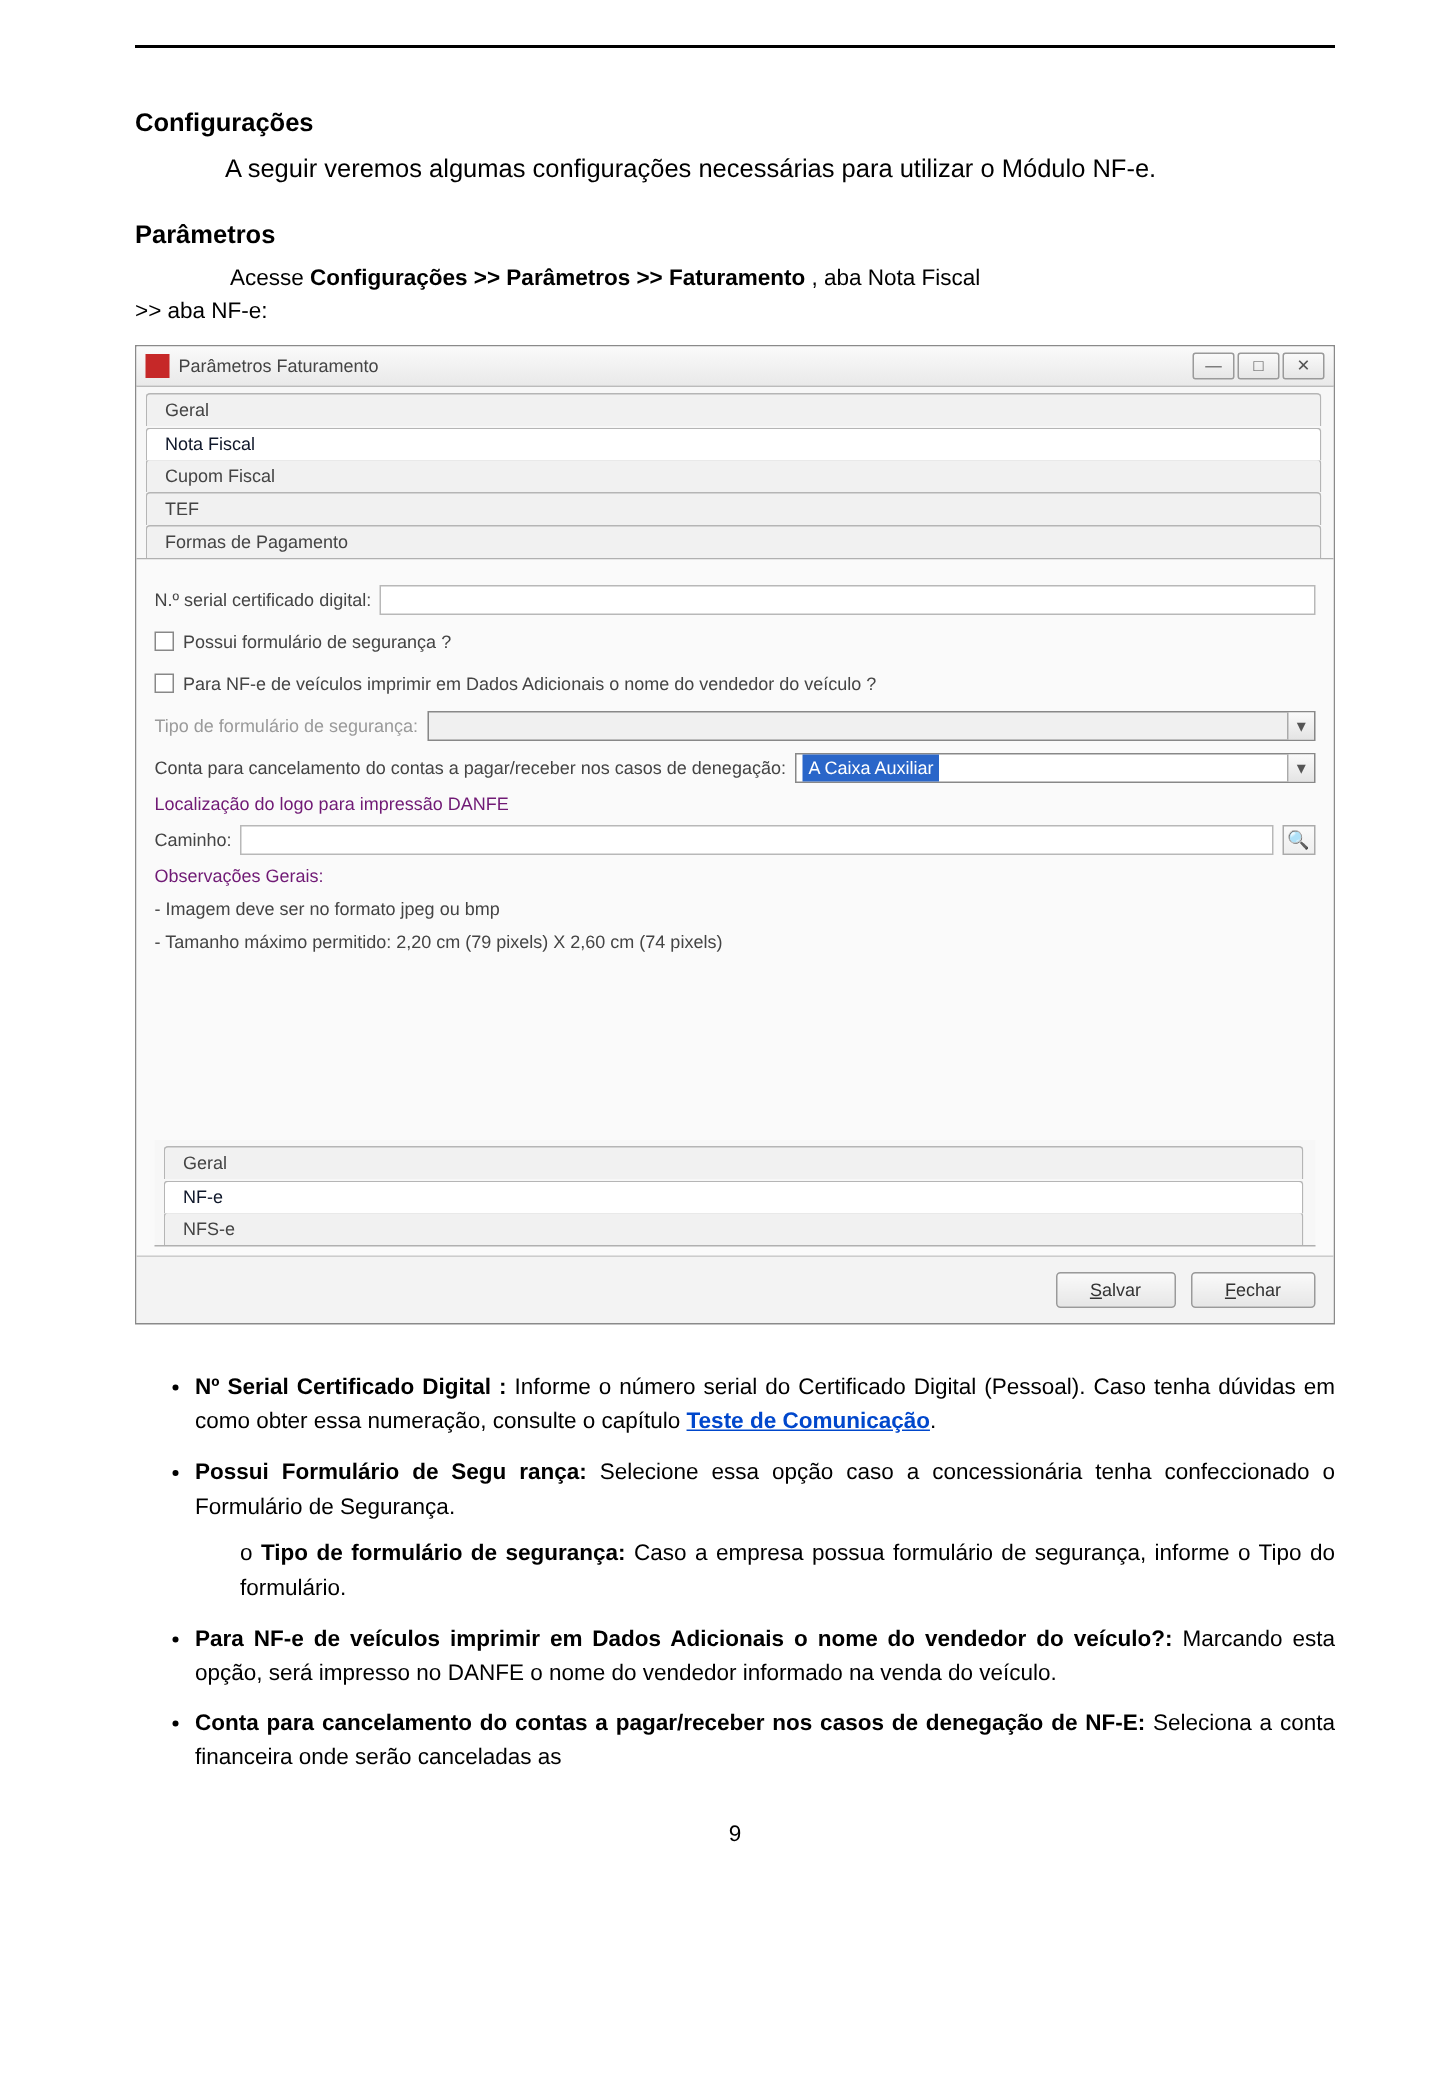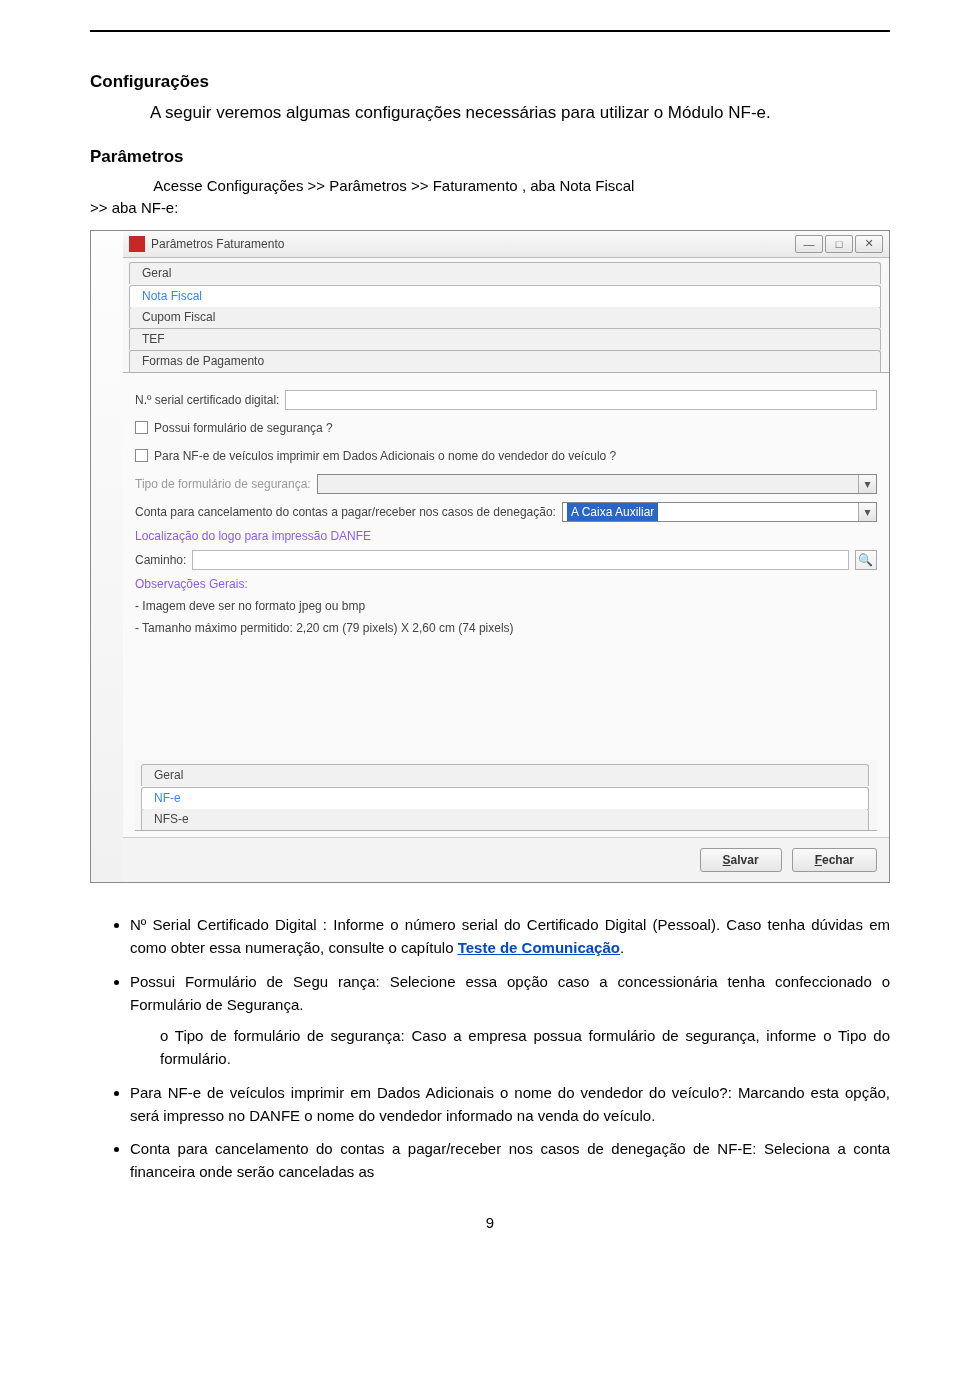--- a/index.html
+++ b/index.html
@@ -62,31 +62,30 @@
   }
   .body-text {
     font-size: 17px;
     line-height: 1.5;
     margin: 4px 0 21px 60px;
   }
   .path-line {
     font-size: 15px;
     line-height: 1.5;
   }
-  .bold { font-weight: normal; margin-top: 35px; }
+  .bold { font-weight: bold; margin-top: 35px; }
   .link { color: #0047cc; text-decoration: underline; font-weight: bold; }
 
   
   .window {
     width: 100%;
     border: 1px solid #8a8a8a;
     background: linear-gradient(#fdfdfd,#f1f1f1);
     font-family: Tahoma, Arial, sans-serif;
     margin: 10px 0 30px 0;
-    padding-left: 32px;
   }
   .titlebar {
     display: flex;
     align-items: center;
     justify-content: space-between;
     padding: 4px 6px;
     background: linear-gradient(#fafafa,#e9e9e9);
     border-bottom: 1px solid #bbb;
   }
   .titlebar-left { display:flex; align-items:center; gap:6px; }
@@ -122,21 +121,21 @@
     color:#444;
     border-top-left-radius: 3px;
     border-top-right-radius: 3px;
     margin-right: 2px;
   }
   .tab.active {
     background: #fff;
     position: relative;
     top: 1px;
     font-weight: normal;
-    color:#3b82f6;
+    color:#0f172a;
   }
   .form-area {
     padding: 10px 12px 6px 12px;
     font-size: 12px;
     color:#444;
     background:#fafafa;
   }
   .form-row {
     display:flex;
     align-items:center;
@@ -173,21 +172,21 @@
   .combo-highlight { background:#2a66c9; color:#fff; padding:2px 4px; }
   .combo-arrow {
     width:18px; height:18px;
     border-left:1px solid #aaa;
     display:flex; align-items:center; justify-content:center;
     background: linear-gradient(#fafafa,#e4e4e4);
     color:#555;
   }
   .section-label {
     margin-top: 0;
-    color:#8b5cf6;
+    color:#701a75;
   }
   .browse-btn {
     width:22px; height:20px;
     border:1px solid #aaa;
     background: linear-gradient(#fafafa,#eee);
     display:flex; align-items:center; justify-content:center;
     font-size:12px;
     color:#777;
   }
   .obs-list { margin: 4px 0 0 0; font-size:12px; color:#444; }
@@ -200,21 +199,20 @@
     border-top: 1px solid #ccc;
     background:#f3f3f3;
   }
   .footer-btn {
     padding: 4px 22px;
     border:1px solid #9a9a9a;
     border-radius:3px;
     background: linear-gradient(#fafafa,#e6e6e6);
     font-size:12px;
     color:#333;
-    font-weight:bold;
   }
   .window-spacer { height: 120px; }
 
   ul.bullets { margin: 0 0 0 40px; padding:0; }
   ul.bullets > li {
     font-size: 15px;
     line-height: 1.55;
     margin: 10px 0;
     text-align: justify;
   }

